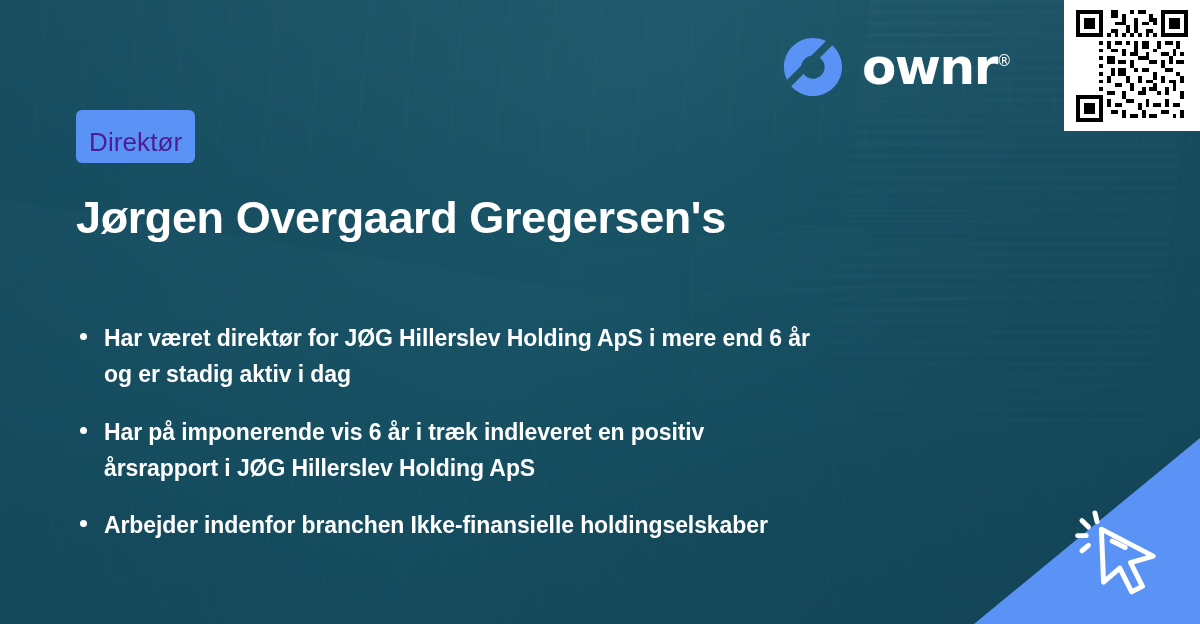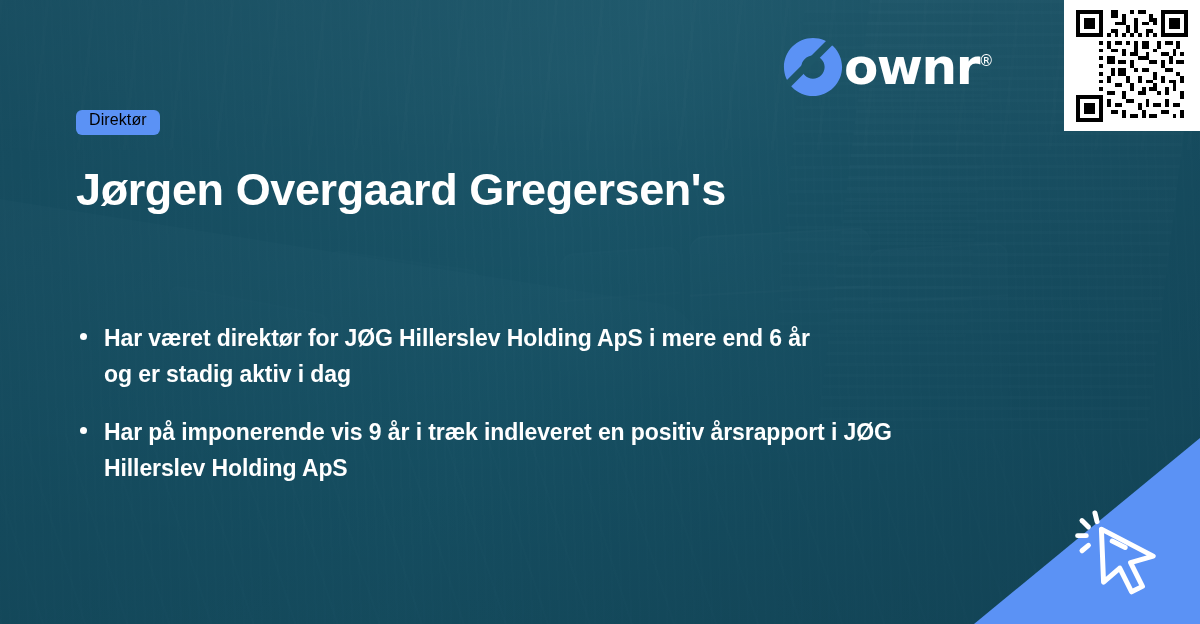--- a/index.html
+++ b/index.html
@@ -97,21 +97,21 @@
     width:136px; height:131px;
     background:#ffffff;
     display:flex; align-items:center; justify-content:center;
   }
   .qr-code{ width:118px; height:112px; display:block; }
 
   
   .logo{
     position:absolute;
     left:782px; top:36px;
-    display:flex; align-items:center; 
+    display:flex; align-items:center; gap:18px;
   }
   .logo-mark{ width:62px; height:62px; display:block; }
   .logo-word{
     color:#ffffff;
     font-size:50px;
     font-weight:bold;
     letter-spacing:-1.5px;
     line-height:1;
     position:relative;
     font-family:"DejaVu Sans","Liberation Sans",sans-serif;
@@ -125,23 +125,23 @@
 
   
   .content{
     position:absolute;
     left:76px; top:110px;
     width:900px;
   }
   .badge{
     display:inline-block;
     background:#5b92f5;
-    color:#000000;
-    font-size:16px;
-    padding:1px 13px 6px;
+    color:#4c1d95;
+    font-size:26px;
+    padding:18px 13px 6px;
     border-radius:6px;
     line-height:1.1;
     letter-spacing:.1px;
   }
   .title{
     margin-top:30px;
     color:#ffffff;
     font-size:45px;
     font-weight:bold;
     line-height:1.12;
@@ -362,21 +362,25 @@
     <div class="title">Jørgen Overgaard Gregersen's</div>
   </div>
 
   <ul class="bullets">
     <li>
       <span class="dot"></span>
       <span>Har været direktør for JØG Hillerslev Holding ApS i mere end 6 år og er stadig aktiv i dag</span>
     </li>
     <li>
       <span class="dot"></span>
-      <span>Har på imponerende vis 9 år i træk indleveret en positiv årsrapport i JØG Hillerslev Holding ApS</span>
+      <span>Har på imponerende vis 6 år i træk indleveret en positiv årsrapport i JØG Hillerslev Holding ApS</span>
+    </li>
+    <li>
+      <span class="dot"></span>
+      <span>Arbejder indenfor branchen Ikke-finansielle holdingselskaber</span>
     </li>
   </ul>
 
   <div class="corner">
     <div class="corner-tri"></div>
     <svg class="cursor-icon" viewBox="0 0 100 100" fill="none" stroke="#ffffff" stroke-width="4.6" stroke-linecap="round" stroke-linejoin="round">
       <path d="M30 27 L78 52 L57 58 L68 80 L58 85 L47 63 L32 76 Z"></path>
       <line x1="24" y1="12" x2="26" y2="20"></line>
       <line x1="12" y1="19" x2="18" y2="25"></line>
       <line x1="8" y1="33" x2="16" y2="33"></line>

